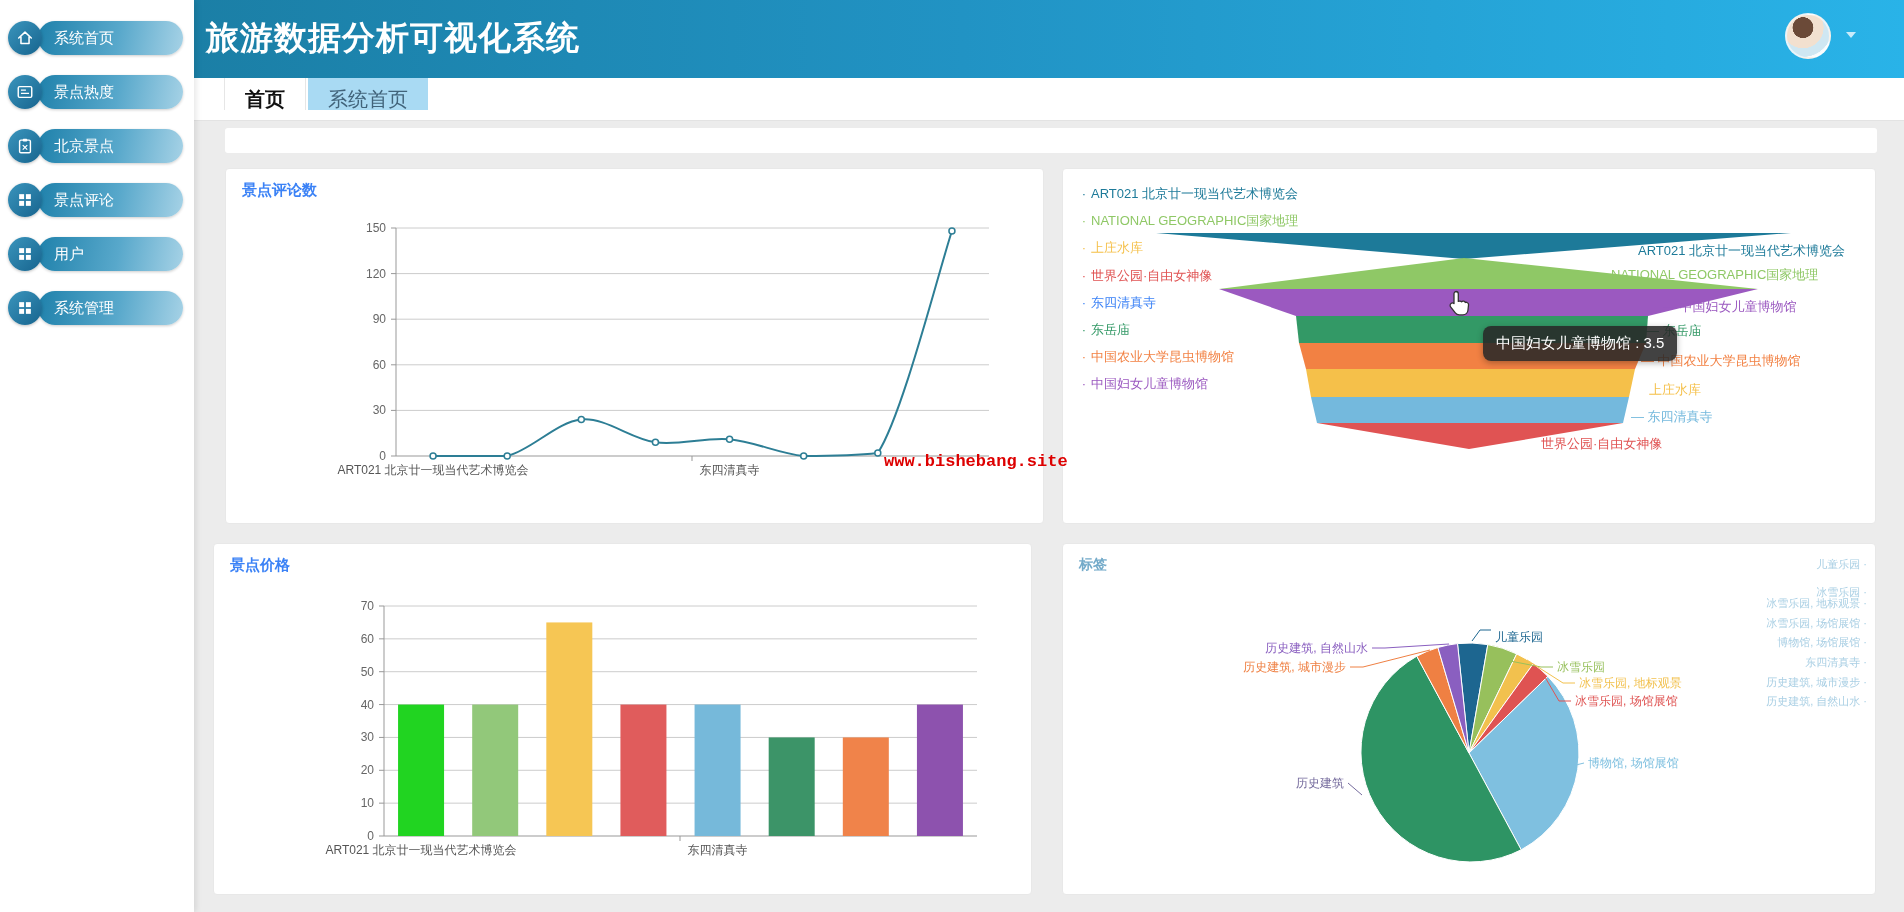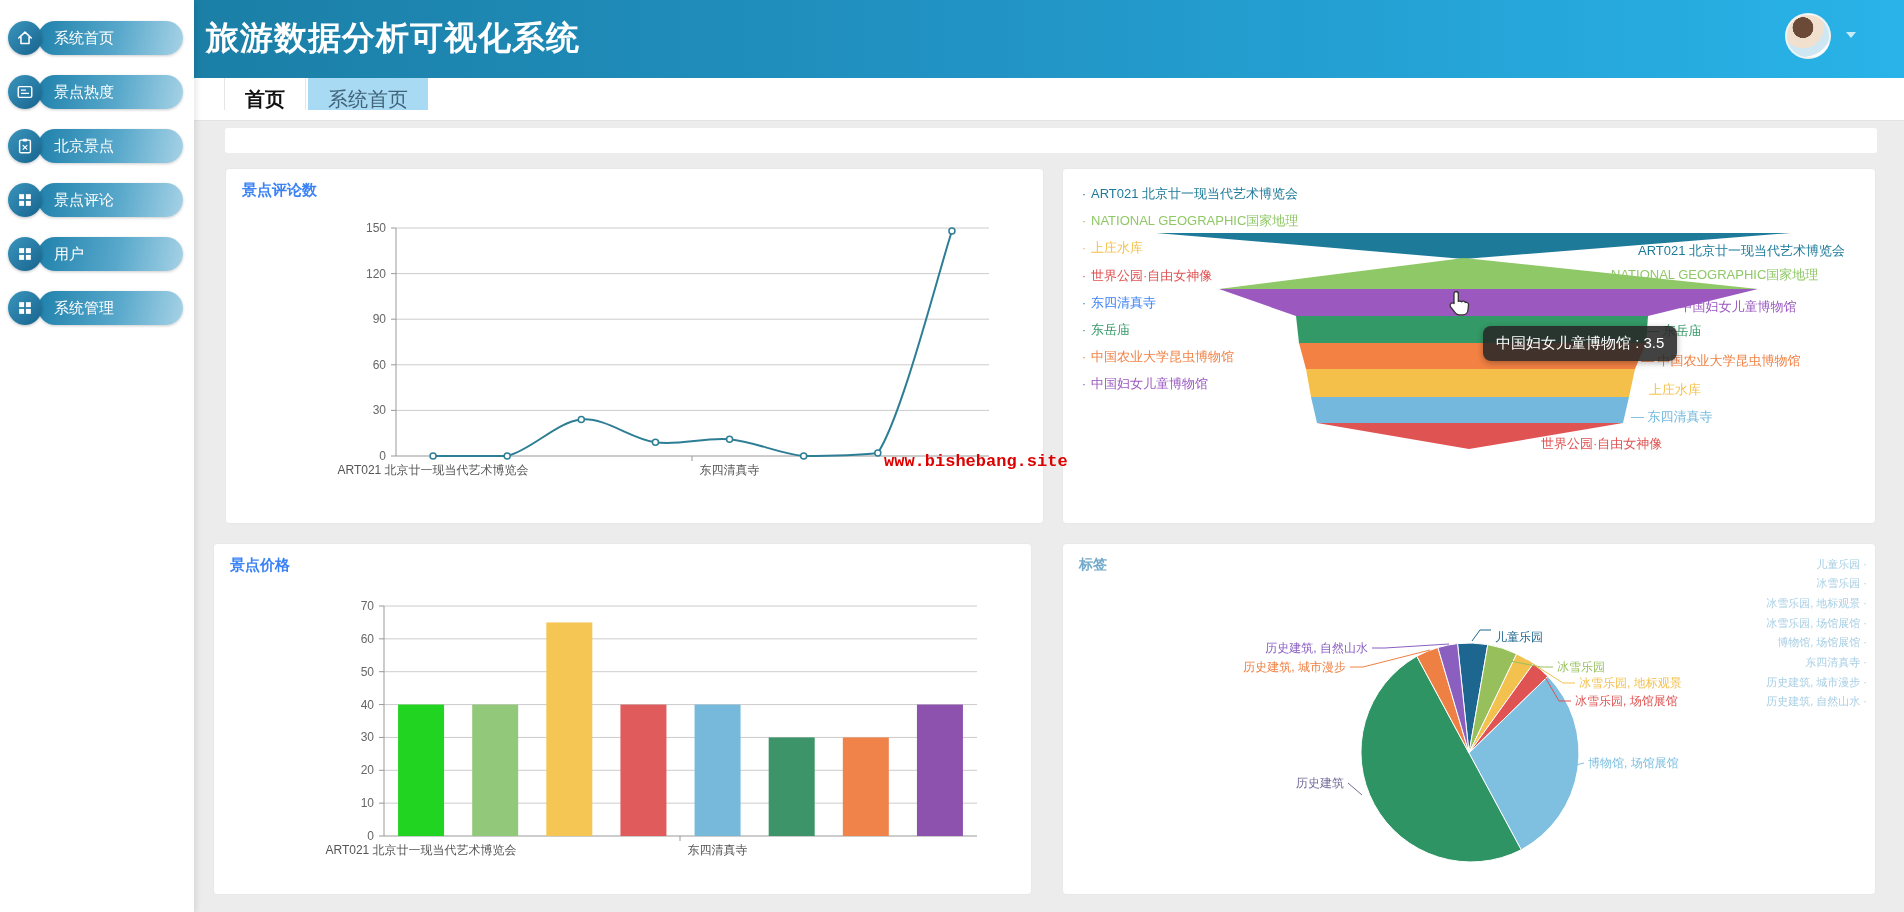--- a/index.html
+++ b/index.html
@@ -280,21 +280,21 @@
       <text x="525" y="223" text-anchor="start" fill="#7fc0e0" font-size="12">博物馆, 场馆展馆</text>
       <polyline points="299,251 285,239" fill="none" stroke="#756b9d" stroke-width="1"></polyline>
       <text x="281" y="243" text-anchor="end" fill="#756b9d" font-size="12">历史建筑</text>
       <polyline points="367,106 300,123 287,123" fill="none" stroke="#ef8043" stroke-width="1"></polyline>
       <text x="283" y="127" text-anchor="end" fill="#ef8043" font-size="12">历史建筑, 城市漫步</text>
       <polyline points="386,100 322,104 309,104" fill="none" stroke="#8a5fc0" stroke-width="1"></polyline>
       <text x="305" y="108" text-anchor="end" fill="#8a5fc0" font-size="12">历史建筑, 自然山水</text>
     </svg>
   <div id="pie-legend">
       <div class="pl-row" style="top: 12px; color: rgb(169, 207, 228);">儿童乐园 ·</div>
-      <div class="pl-row" style="top: 31px; color: rgb(169, 207, 228);">冰雪乐园 ·</div>
+      <div class="pl-row" style="top: 40px; color: rgb(169, 207, 228);">冰雪乐园 ·</div>
       <div class="pl-row" style="top: 51.2px; color: rgb(169, 207, 228);">冰雪乐园, 地标观景 ·</div>
       <div class="pl-row" style="top: 70.8px; color: rgb(169, 207, 228);">冰雪乐园, 场馆展馆 ·</div>
       <div class="pl-row" style="top: 90.4px; color: rgb(169, 207, 228);">博物馆, 场馆展馆 ·</div>
       <div class="pl-row" style="top: 110px; color: rgb(169, 207, 228);">东四清真寺 ·</div>
       <div class="pl-row" style="top: 129.6px; color: rgb(169, 207, 228);">历史建筑, 城市漫步 ·</div>
       <div class="pl-row" style="top: 149.2px; color: rgb(169, 207, 228);">历史建筑, 自然山水 ·</div>
     </div>
 </section>
 
 <div class="watermark" style="color: rgb(221, 0, 0); font-family: Liberation Mono, monospace;">www.bishebang.site</div>

